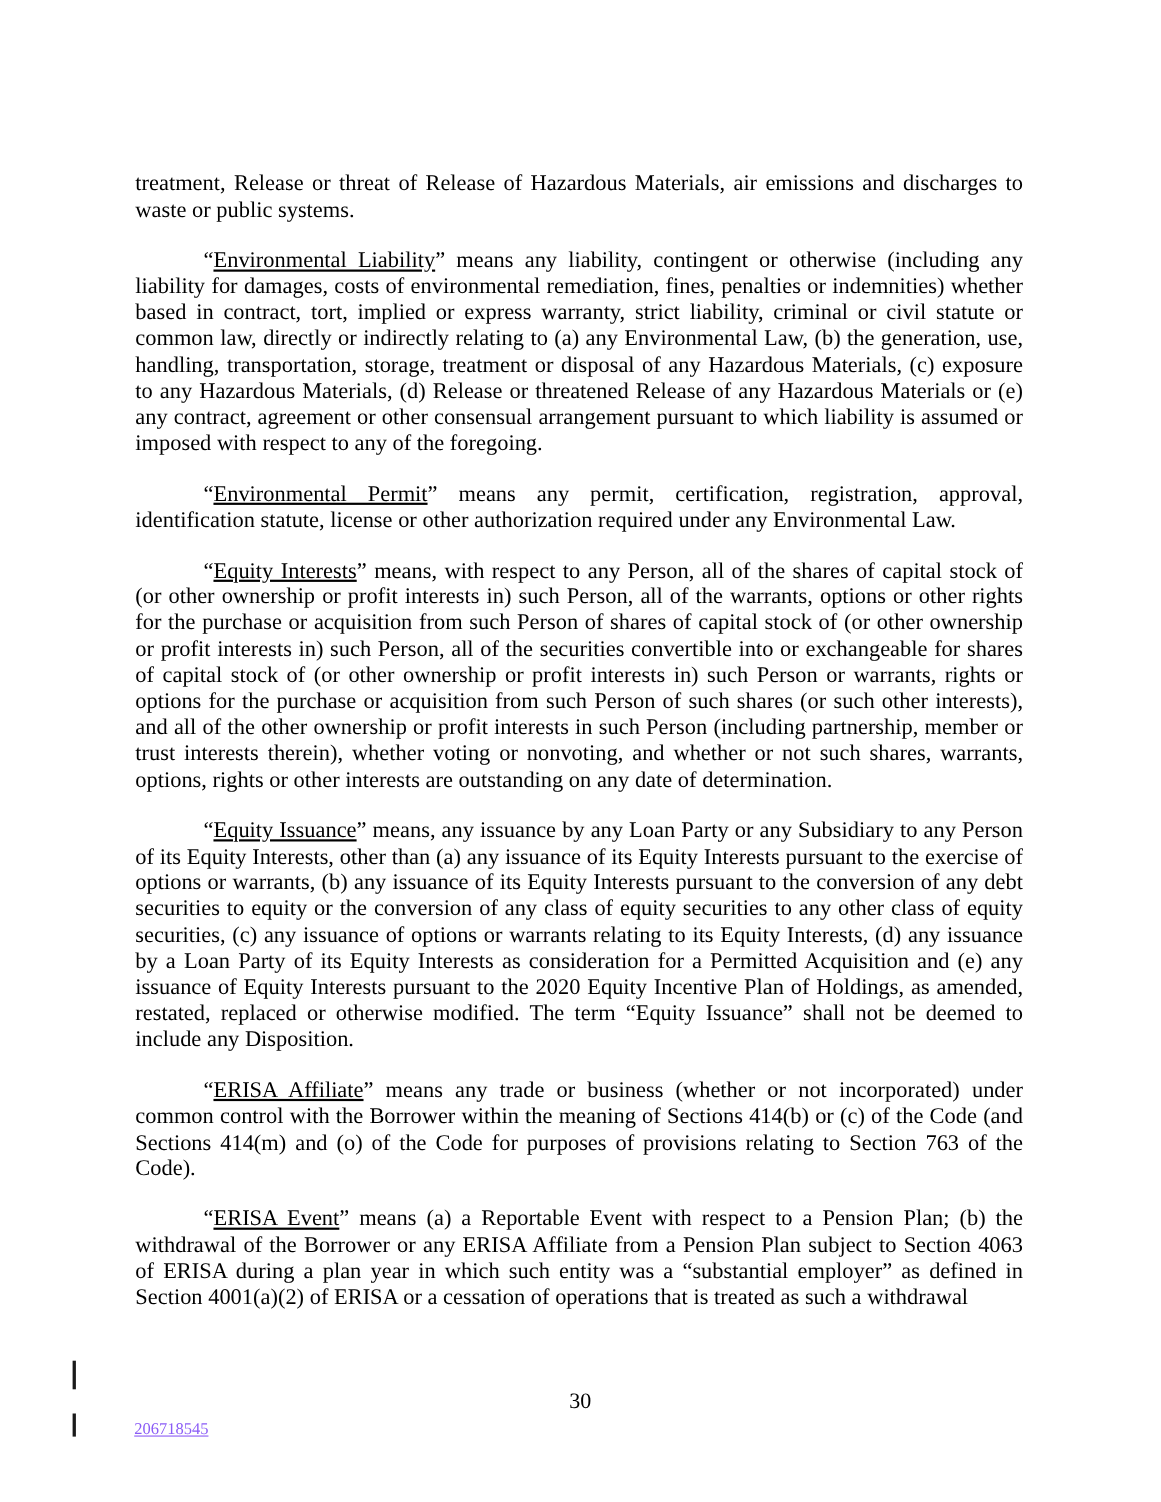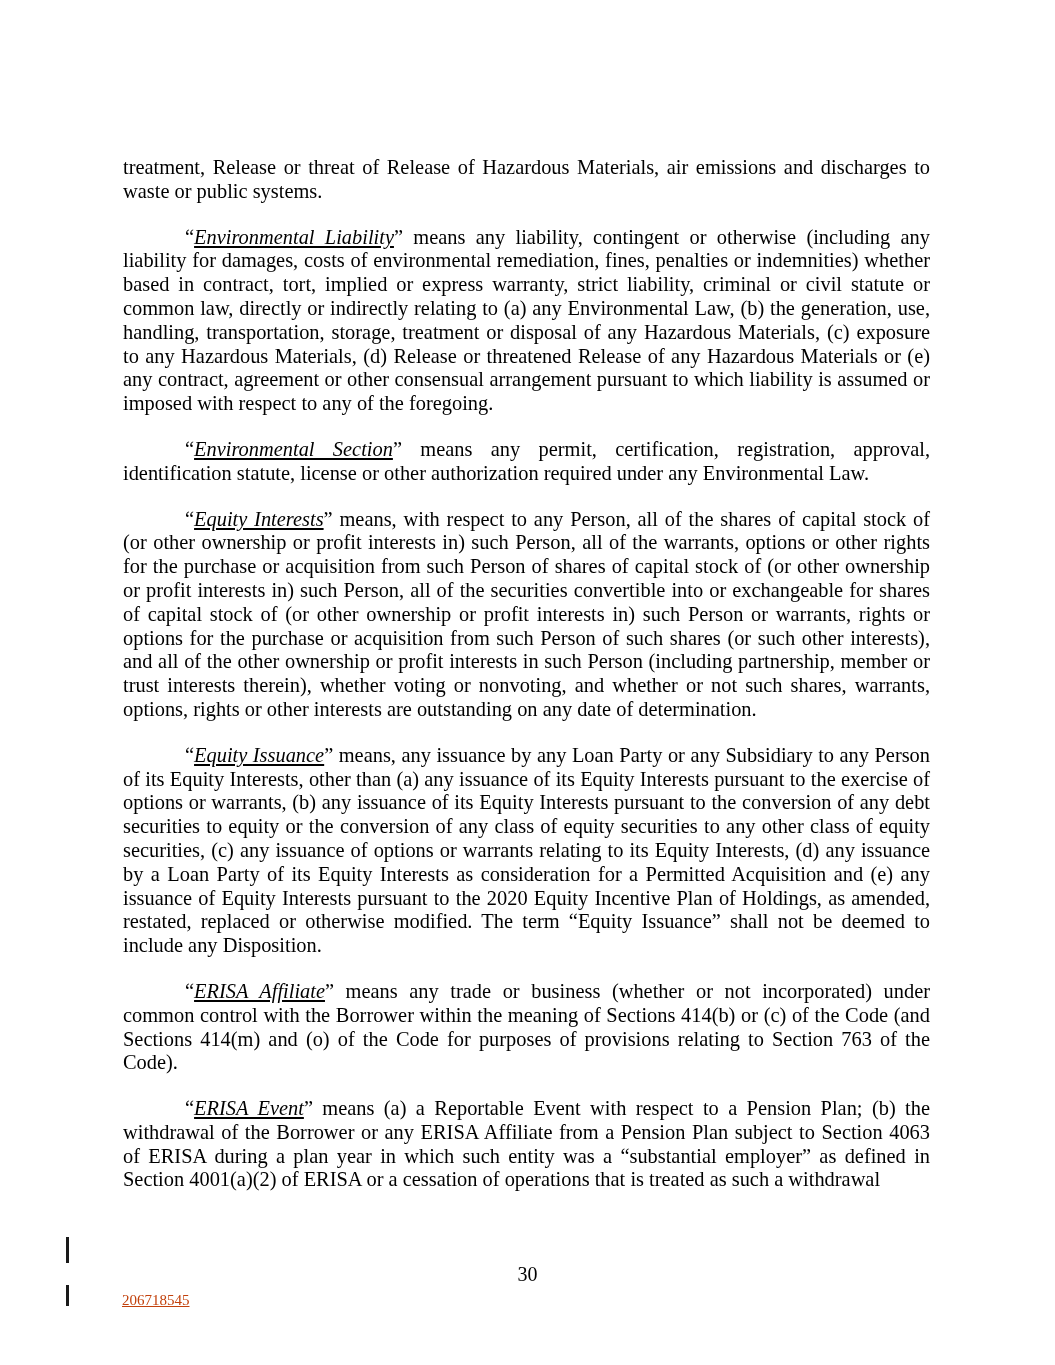--- a/index.html
+++ b/index.html
@@ -27,39 +27,38 @@
   }
   .content p {
     margin: 0 0 22px 0;
     text-indent: 62px;
   }
   .content p.no-indent {
     text-indent: 0;
     margin-top: 36px;
   }
   .term {
-    font-style: italic;
     text-decoration: underline;
   }
   .page-number {
     position: absolute;
     top: 1262px;
     left: 0;
     width: 100%;
     text-align: center;
     font-size: 20px;
     line-height: 24px;
   }
   .doc-id-link {
     position: absolute;
     left: 122px;
     top: 1291px;
     font-size: 15px;
     line-height: 18px;
-    color: #c2410c;
+    color: #8b5cf6;
     text-decoration: underline;
     cursor: pointer;
   }
   .change-bar {
     position: absolute;
     left: 66px;
     width: 2.5px;
     background: #1a1a1a;
   }
   .change-bar-1 { top: 1237px; height: 26px; }
@@ -69,21 +68,21 @@
 <body>
 
 <div class="page">
 
   <div class="content">
 
     <p class="no-indent"><span>treatment, Release or threat of Release of Hazardous Materials, air emissions and discharges to waste or public systems.</span></p>
 
     <p><span>“</span><span class="term">Environmental Liability</span><span>” means any liability, contingent or otherwise (including any liability for damages, costs of environmental remediation, fines, penalties or indemnities) whether based in contract, tort, implied or express warranty, strict liability, criminal or civil statute or common law, directly or indirectly relating to (a) any Environmental Law, (b) the generation, use, handling, transportation, storage, treatment or disposal of any Hazardous Materials, (c) exposure to any Hazardous Materials, (d) Release or threatened Release of any Hazardous Materials or (e) any contract, agreement or other consensual arrangement pursuant to which liability is assumed or imposed with respect to any of the foregoing.</span></p>
 
-    <p><span>“</span><span class="term">Environmental Section</span><span>” means any permit, certification, registration, approval, identification statute, license or other authorization required under any Environmental Law.</span></p>
+    <p><span>“</span><span class="term">Environmental Permit</span><span>” means any permit, certification, registration, approval, identification statute, license or other authorization required under any Environmental Law.</span></p>
 
     <p><span>“</span><span class="term">Equity Interests</span><span>” means, with respect to any Person, all of the shares of capital stock of (or other ownership or profit interests in) such Person, all of the warrants, options or other rights for the purchase or acquisition from such Person of shares of capital stock of (or other ownership or profit interests in) such Person, all of the securities convertible into or exchangeable for shares of capital stock of (or other ownership or profit interests in) such Person or warrants, rights or options for the purchase or acquisition from such Person of such shares (or such other interests), and all of the other ownership or profit interests in such Person (including partnership, member or trust interests therein), whether voting or nonvoting, and whether or not such shares, warrants, options, rights or other interests are outstanding on any date of determination.</span></p>
 
     <p><span>“</span><span class="term">Equity Issuance</span><span>” means, any issuance by any Loan Party or any Subsidiary to any Person of its Equity Interests, other than (a) any issuance of its Equity Interests pursuant to the exercise of options or warrants, (b) any issuance of its Equity Interests pursuant to the conversion of any debt securities to equity or the conversion of any class of equity securities to any other class of equity securities, (c) any issuance of options or warrants relating to its Equity Interests, (d) any issuance by a Loan Party of its Equity Interests as consideration for a Permitted Acquisition and (e) any issuance of Equity Interests pursuant to the 2020 Equity Incentive Plan of Holdings, as amended, restated, replaced or otherwise modified. The term “Equity Issuance” shall not be deemed to include any Disposition.</span></p>
 
 
     <p><span>“</span><span class="term">ERISA Affiliate</span><span>” means any trade or business (whether or not incorporated) under common control with the Borrower within the meaning of Sections 414(b) or (c) of the Code (and Sections 414(m) and (o) of the Code for purposes of provisions relating to Section 763 of the Code).</span></p>
 
     <p><span>“</span><span class="term">ERISA Event</span><span>” means (a) a Reportable Event with respect to a Pension Plan; (b) the withdrawal of the Borrower or any ERISA Affiliate from a Pension Plan subject to Section 4063 of ERISA during a plan year in which such entity was a “substantial employer” as defined in Section 4001(a)(2) of ERISA or a cessation of operations that is treated as such a withdrawal</span></p>
 

